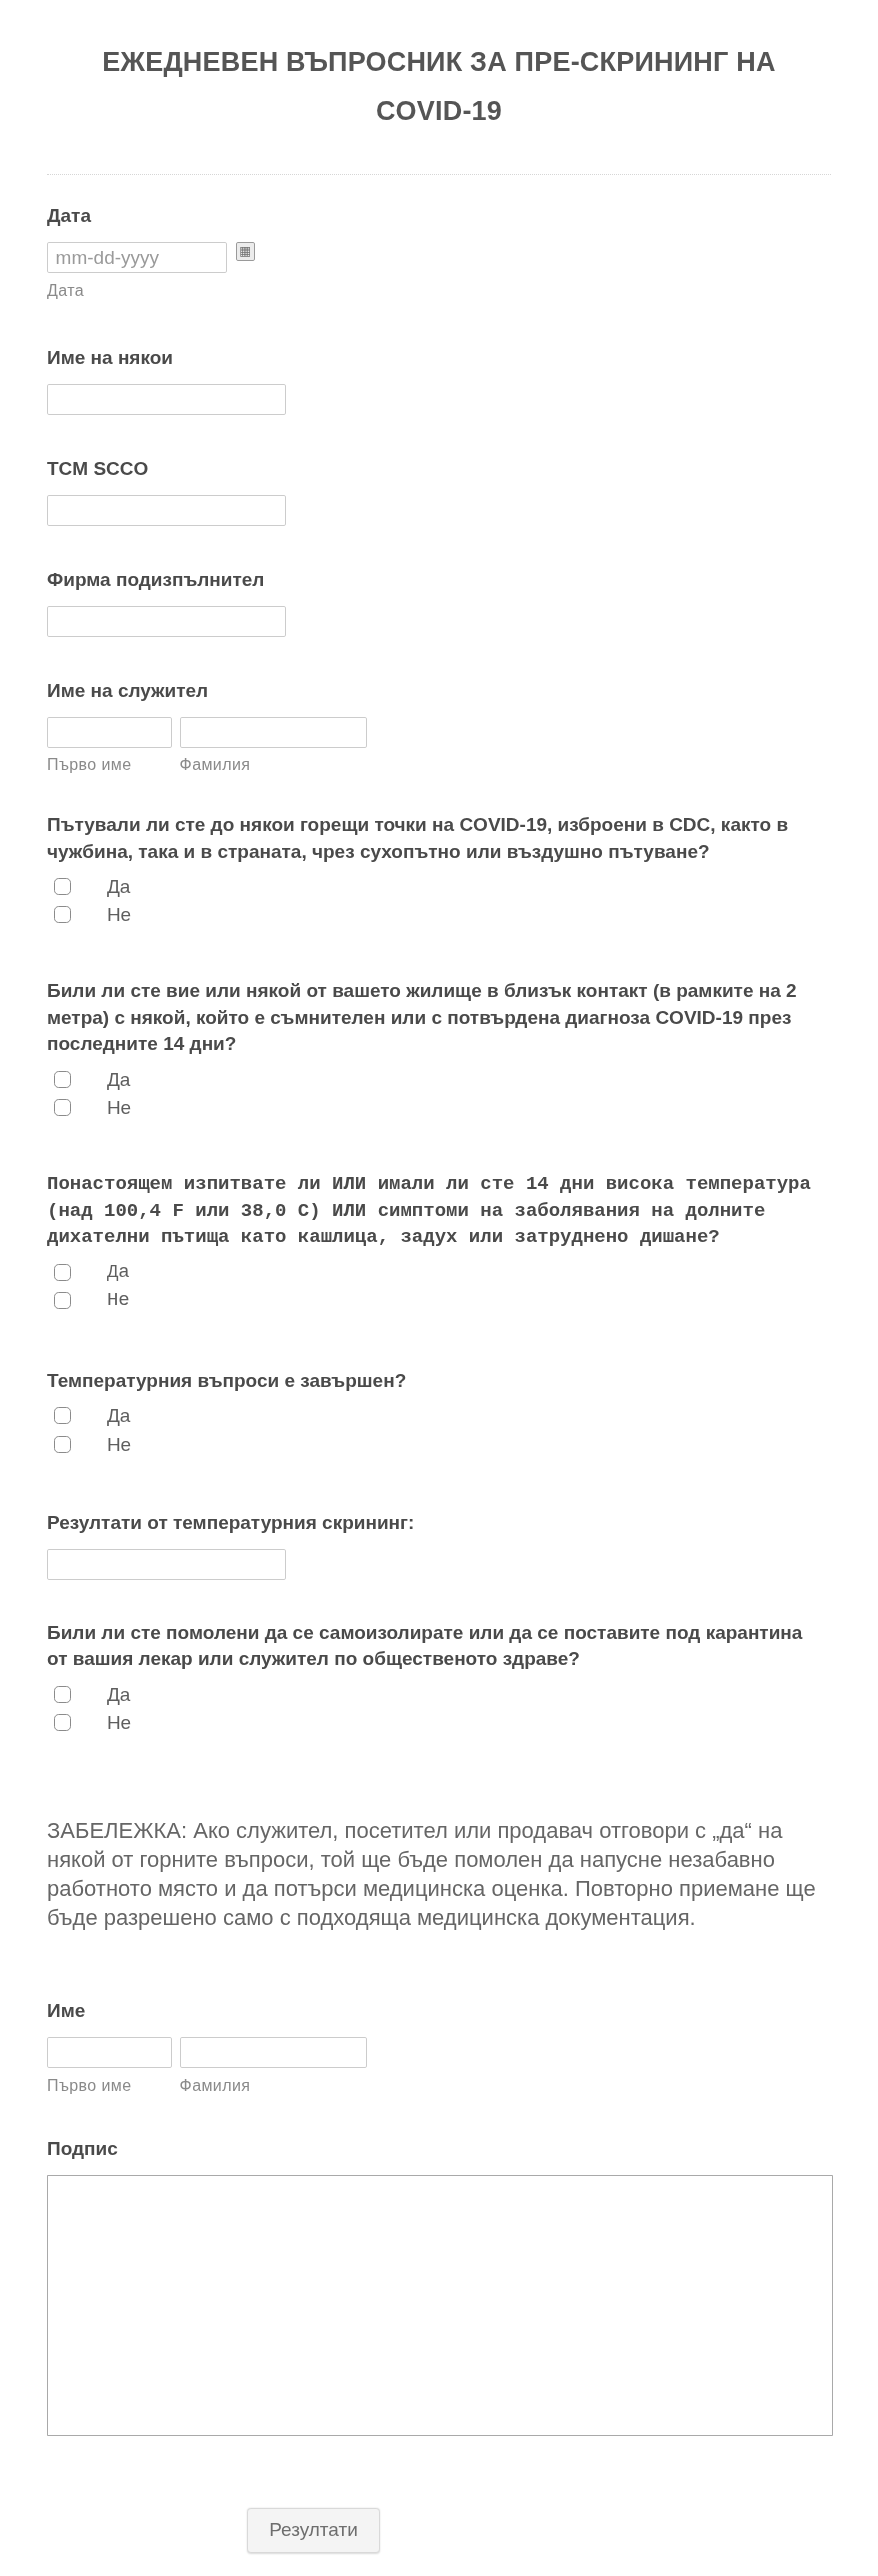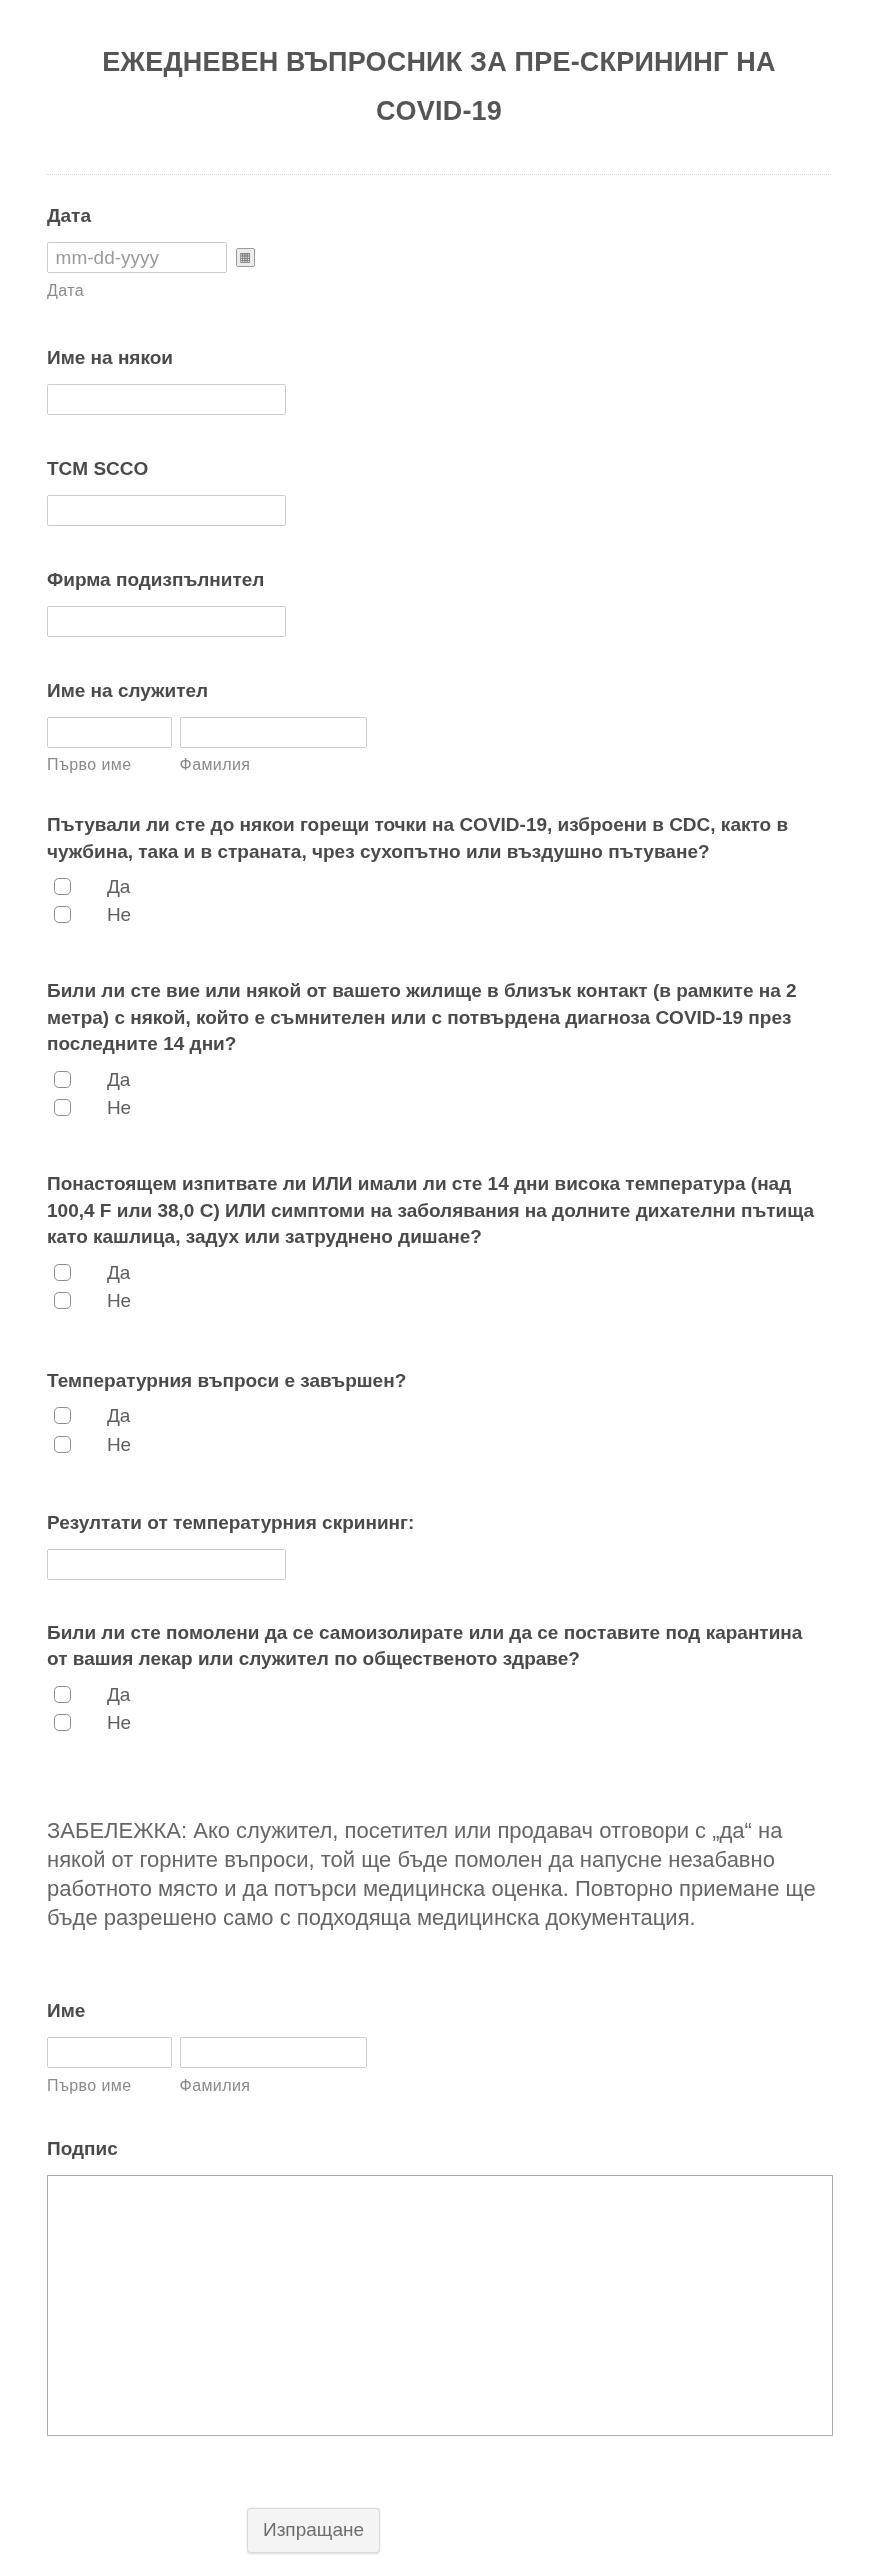--- a/index.html
+++ b/index.html
@@ -35,21 +35,21 @@
     font-size:19px;color:#555;padding:1.9px 7.6px;
     border-radius:1.9px;
   }
   .text-input::placeholder{color:#9a9a9a;}
   .sublabel{
     margin-top:7.6px;font-size:16px;line-height:19px;
     color:#8a8a8a;letter-spacing:0.4px;
   }
 
   
-  .date-row{display:flex;align-items:center;}
+  .date-row{display:flex;align-items:flex-start;}
   .date-row .text-input{width:180px;}
   .calendar-btn{
     margin-left:8.5px;width:19px;height:19px;
     border:0.9px solid #9a9a9a;background:#ececec;
     border-radius:1.9px;padding:0;
     display:flex;align-items:center;justify-content:center;
     cursor:pointer;
   }
   .calendar-glyph{
     font-family:"DejaVu Sans",sans-serif;
@@ -105,21 +105,21 @@
     background:#f4f4f4;border:0.9px solid #d9d9d9;border-radius:3.8px;
     box-shadow:0 0.9px 1.9px rgba(0,0,0,.15);
     font-family:"Liberation Sans",sans-serif;
     font-size:19px;color:#6e6e6e;cursor:pointer;
   }
 
   
   .f-date{margin-top:30px;}
   .f-project{margin-top:47px;}
   .q-1{margin-top:38px;}
-  .q-3{}
+  .q-3{font-family:Liberation Mono, monospace;}
   .q-4{margin-top:59px;}
   .f-results{margin-top:59px;}
   .q-5{margin-top:40px;}
   .f-name{margin-top:68px;}
 </style>
 </head>
 <body>
 
 <h1 class="page-title">ЕЖЕДНЕВЕН ВЪПРОСНИК ЗА ПРЕ-СКРИНИНГ НА COVID-19</h1>
 <div class="divider"></div>
@@ -254,15 +254,15 @@
     </div>
   </div>
 </div>
 
 <div class="field">
   <div class="field-label">Подпис</div>
   <textarea class="signature" style=""></textarea>
 </div>
 
 <div class="submit-wrap">
-  <button class="submit-btn">Изпращане</button>
+  <button class="submit-btn">Резултати</button>
 </div>
 
 
 </body></html>

